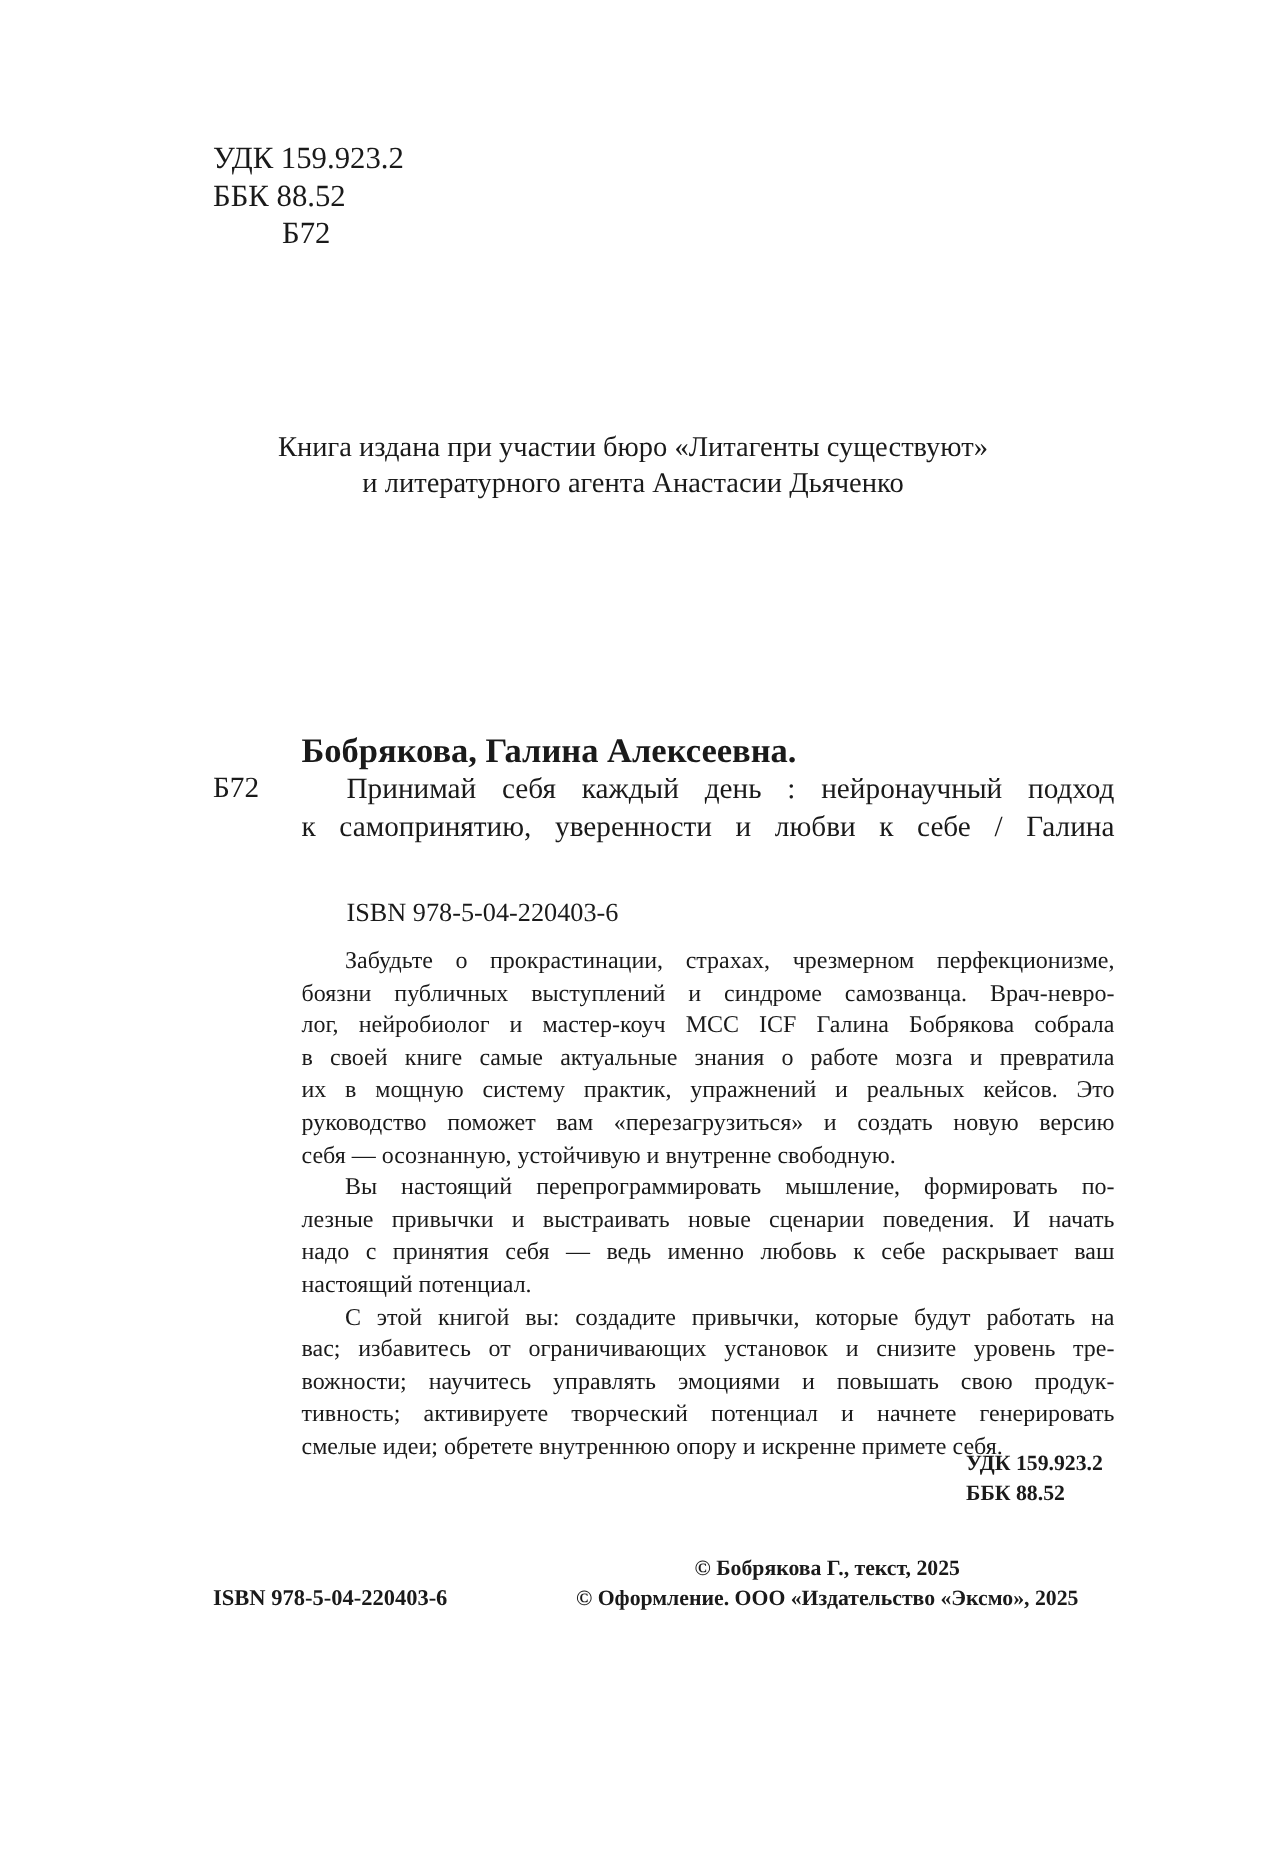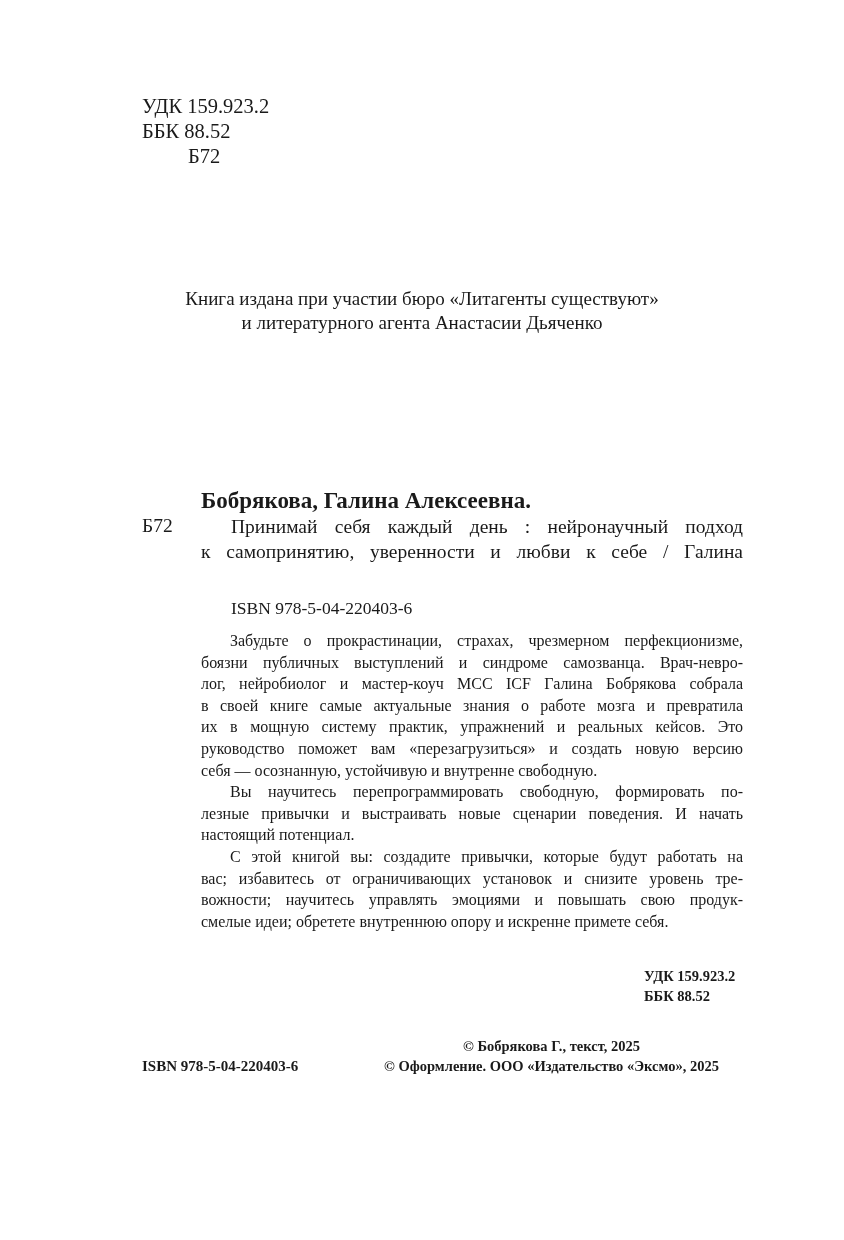--- a/index.html
+++ b/index.html
@@ -146,28 +146,30 @@
   <div class="para">
     <span class="line first">Забудьте о прокрастинации, страхах, чрезмерном перфекционизме,</span>
     <span class="line">боязни публичных выступлений и синдроме самозванца. Врач-невро-</span>
     <span class="line">лог, нейробиолог и мастер-коуч MCC ICF Галина Бобрякова собрала</span>
     <span class="line">в своей книге самые актуальные знания о работе мозга и превратила</span>
     <span class="line">их в мощную систему практик, упражнений и реальных кейсов. Это</span>
     <span class="line">руководство поможет вам «перезагрузиться» и создать новую версию</span>
     <span class="line last">себя — осознанную, устойчивую и внутренне свободную.</span>
   </div>
   <div class="para">
-    <span class="line first">Вы научитесь перепрограммировать свободную, формировать по-</span>
+    <span class="line first">Вы настоящий перепрограммировать мышление, формировать по-</span>
     <span class="line">лезные привычки и выстраивать новые сценарии поведения. И начать</span>
+    <span class="line">надо с принятия себя — ведь именно любовь к себе раскрывает ваш</span>
     <span class="line last">настоящий потенциал.</span>
   </div>
   <div class="para">
     <span class="line first">С этой книгой вы: создадите привычки, которые будут работать на</span>
     <span class="line">вас; избавитесь от ограничивающих установок и снизите уровень тре-</span>
     <span class="line">вожности; научитесь управлять эмоциями и повышать свою продук-</span>
+    <span class="line">тивность; активируете творческий потенциал и начнете генерировать</span>
     <span class="line last">смелые идеи; обретете внутреннюю опору и искренне примете себя.</span>
   </div>
 </div>
 
 <div class="abs index-bottom">
   <div>УДК 159.923.2</div>
   <div>ББК 88.52</div>
 </div>
 
 <div class="abs copyright">

